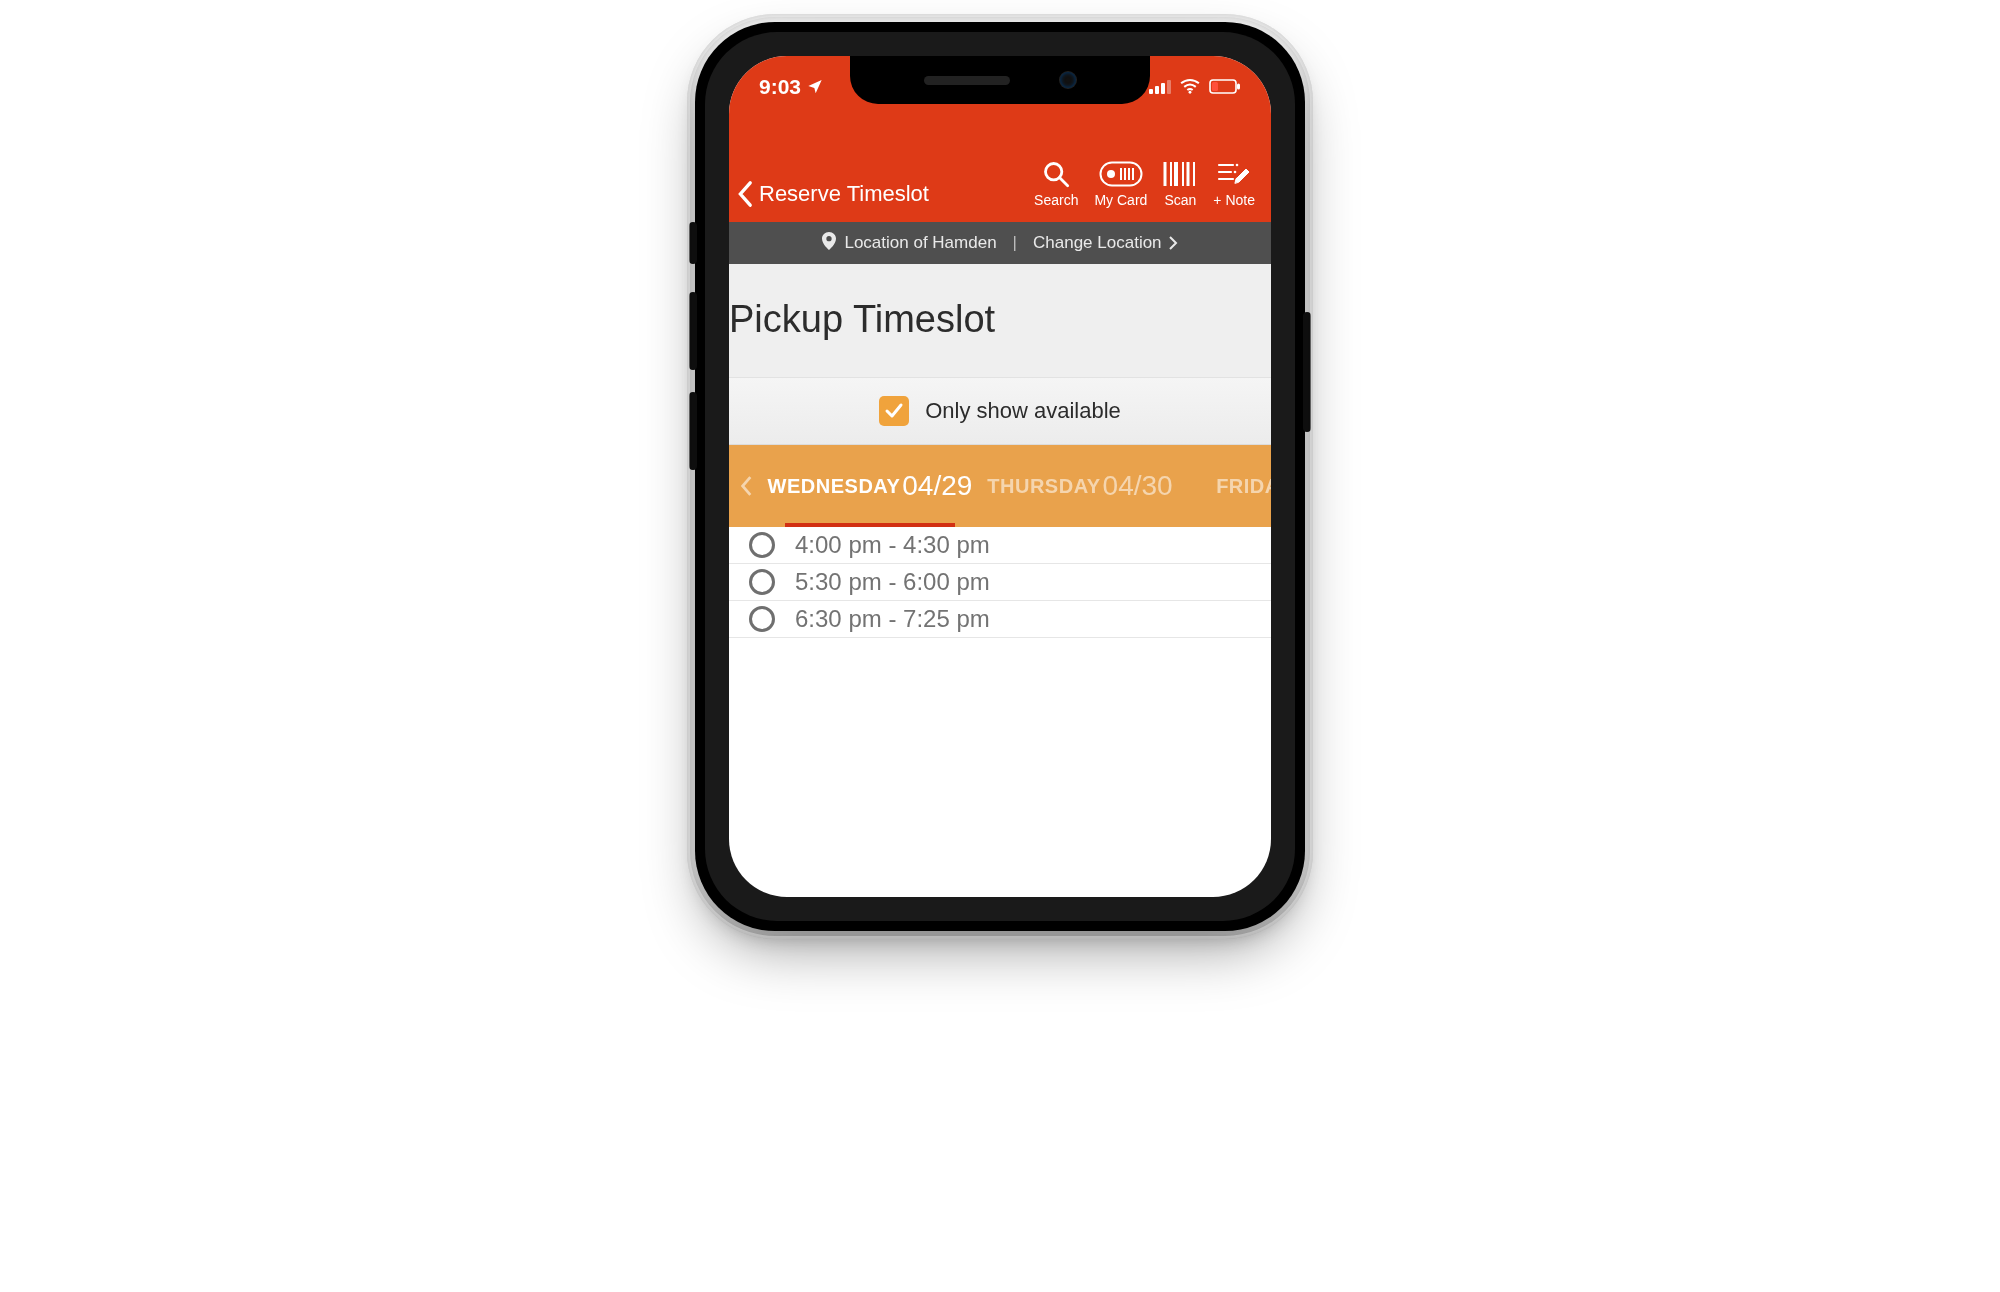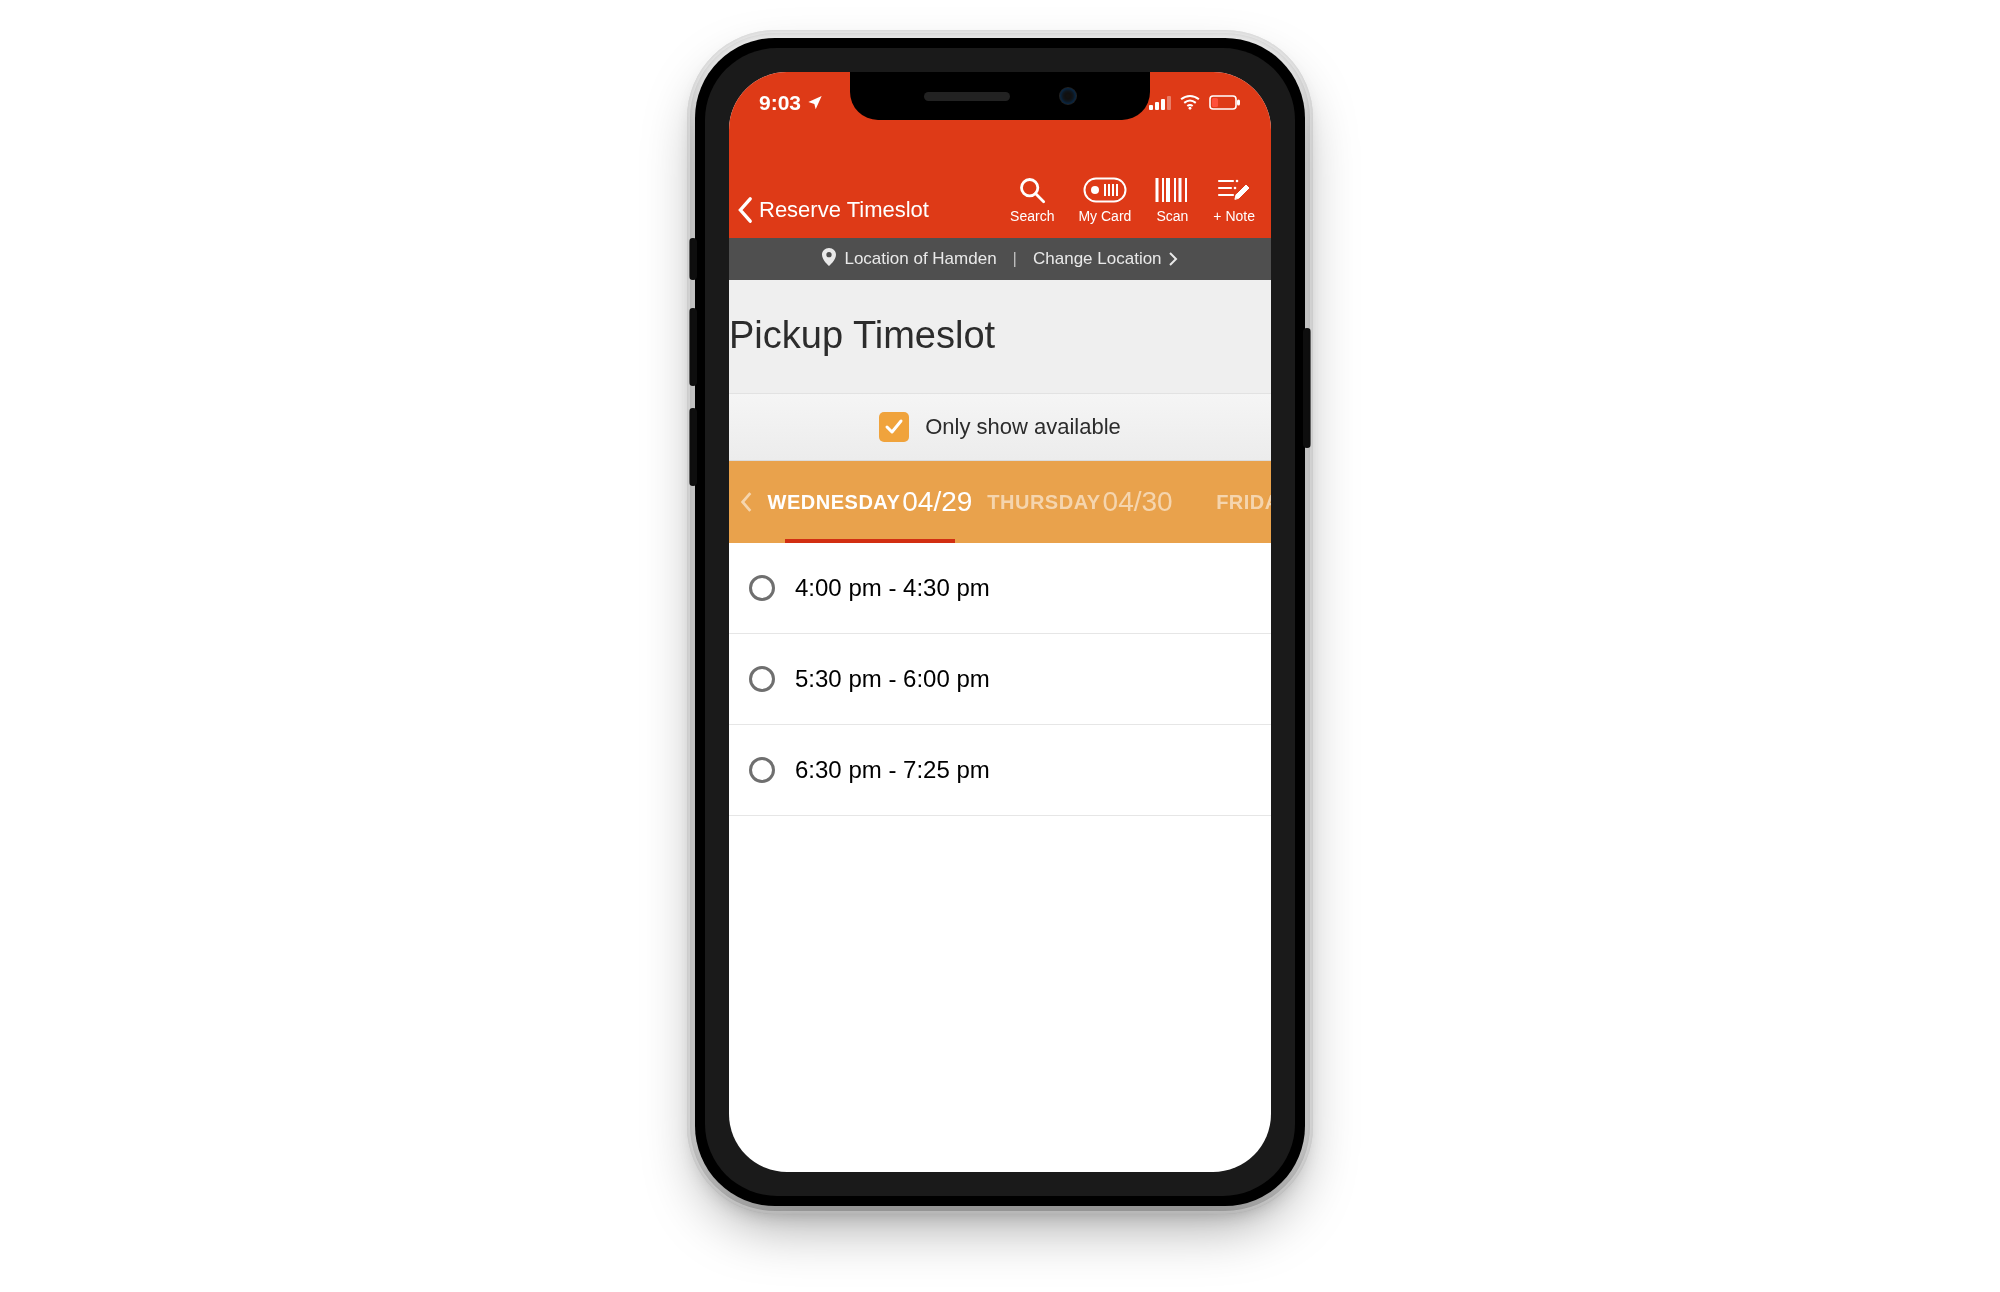--- a/index.html
+++ b/index.html
@@ -13,27 +13,26 @@
     overflow: hidden;
   }
 
   
   .phone {
     position: absolute;
     left: 50%;
     top: 22px;
     transform: translateX(-50%);
     width: 610px;
-    height: 1168px;
+    height: 909px;
     border-radius: 80px;
     background: #000;
     box-shadow:
       0 25px 60px -10px rgba(0,0,0,.4),
       0 8px 20px -4px rgba(0,0,0,.25);
-    margin-top: 16px;
   }
   .phone::after{
     
     content:"";
     position:absolute;
     inset:-8px;
     border-radius:88px;
     box-shadow: inset 0 0 0 3px rgba(255,255,255,.35),
                 inset 0 0 12px rgba(0,0,0,.4);
     pointer-events:none;
@@ -94,21 +93,21 @@
     padding:10px 16px 14px 8px;
     height:108px;
   }
   .back{
     display:flex;align-items:center;gap:4px;
     font-size:22px;font-weight:400;
     cursor:pointer;
   }
   .back svg{flex:0 0 auto;}
   .toolbar{
-    display:flex;align-items:flex-end;gap:24px;
+    display:flex;align-items:flex-end;gap:16px;
   }
   .tool{
     display:flex;flex-direction:column;align-items:center;gap:2px;
     font-size:14px;font-weight:400;color:#fff;
     cursor:pointer;
   }
   .tool .ico{height:32px;display:flex;align-items:center;justify-content:center;}
 
   
   .loc-strip{
@@ -169,23 +168,23 @@
   .day .date{font-size:28px;font-weight:400;}
   .day.active{color:#fff;}
   .day.active::after{
     content:"";position:absolute;left:20px;right:20px;bottom:0;height:4px;background:#d22f12;
   }
 
   
   .slots{background:#fff;}
   .slot{
     display:flex;align-items:center;gap:20px;
-    padding:31px 20px;
+    padding:4px 20px;
     border-bottom:1px solid #e6e6e6;
-    font-size:24px;color:#000000;
+    font-size:24px;color:#737373;
     cursor:pointer;
   }
   .radio{
     width:26px;height:26px;border:3px solid #6f6f6f;border-radius:50%;
     flex:0 0 auto;
   }
 </style>
 </head>
 <body>
 

